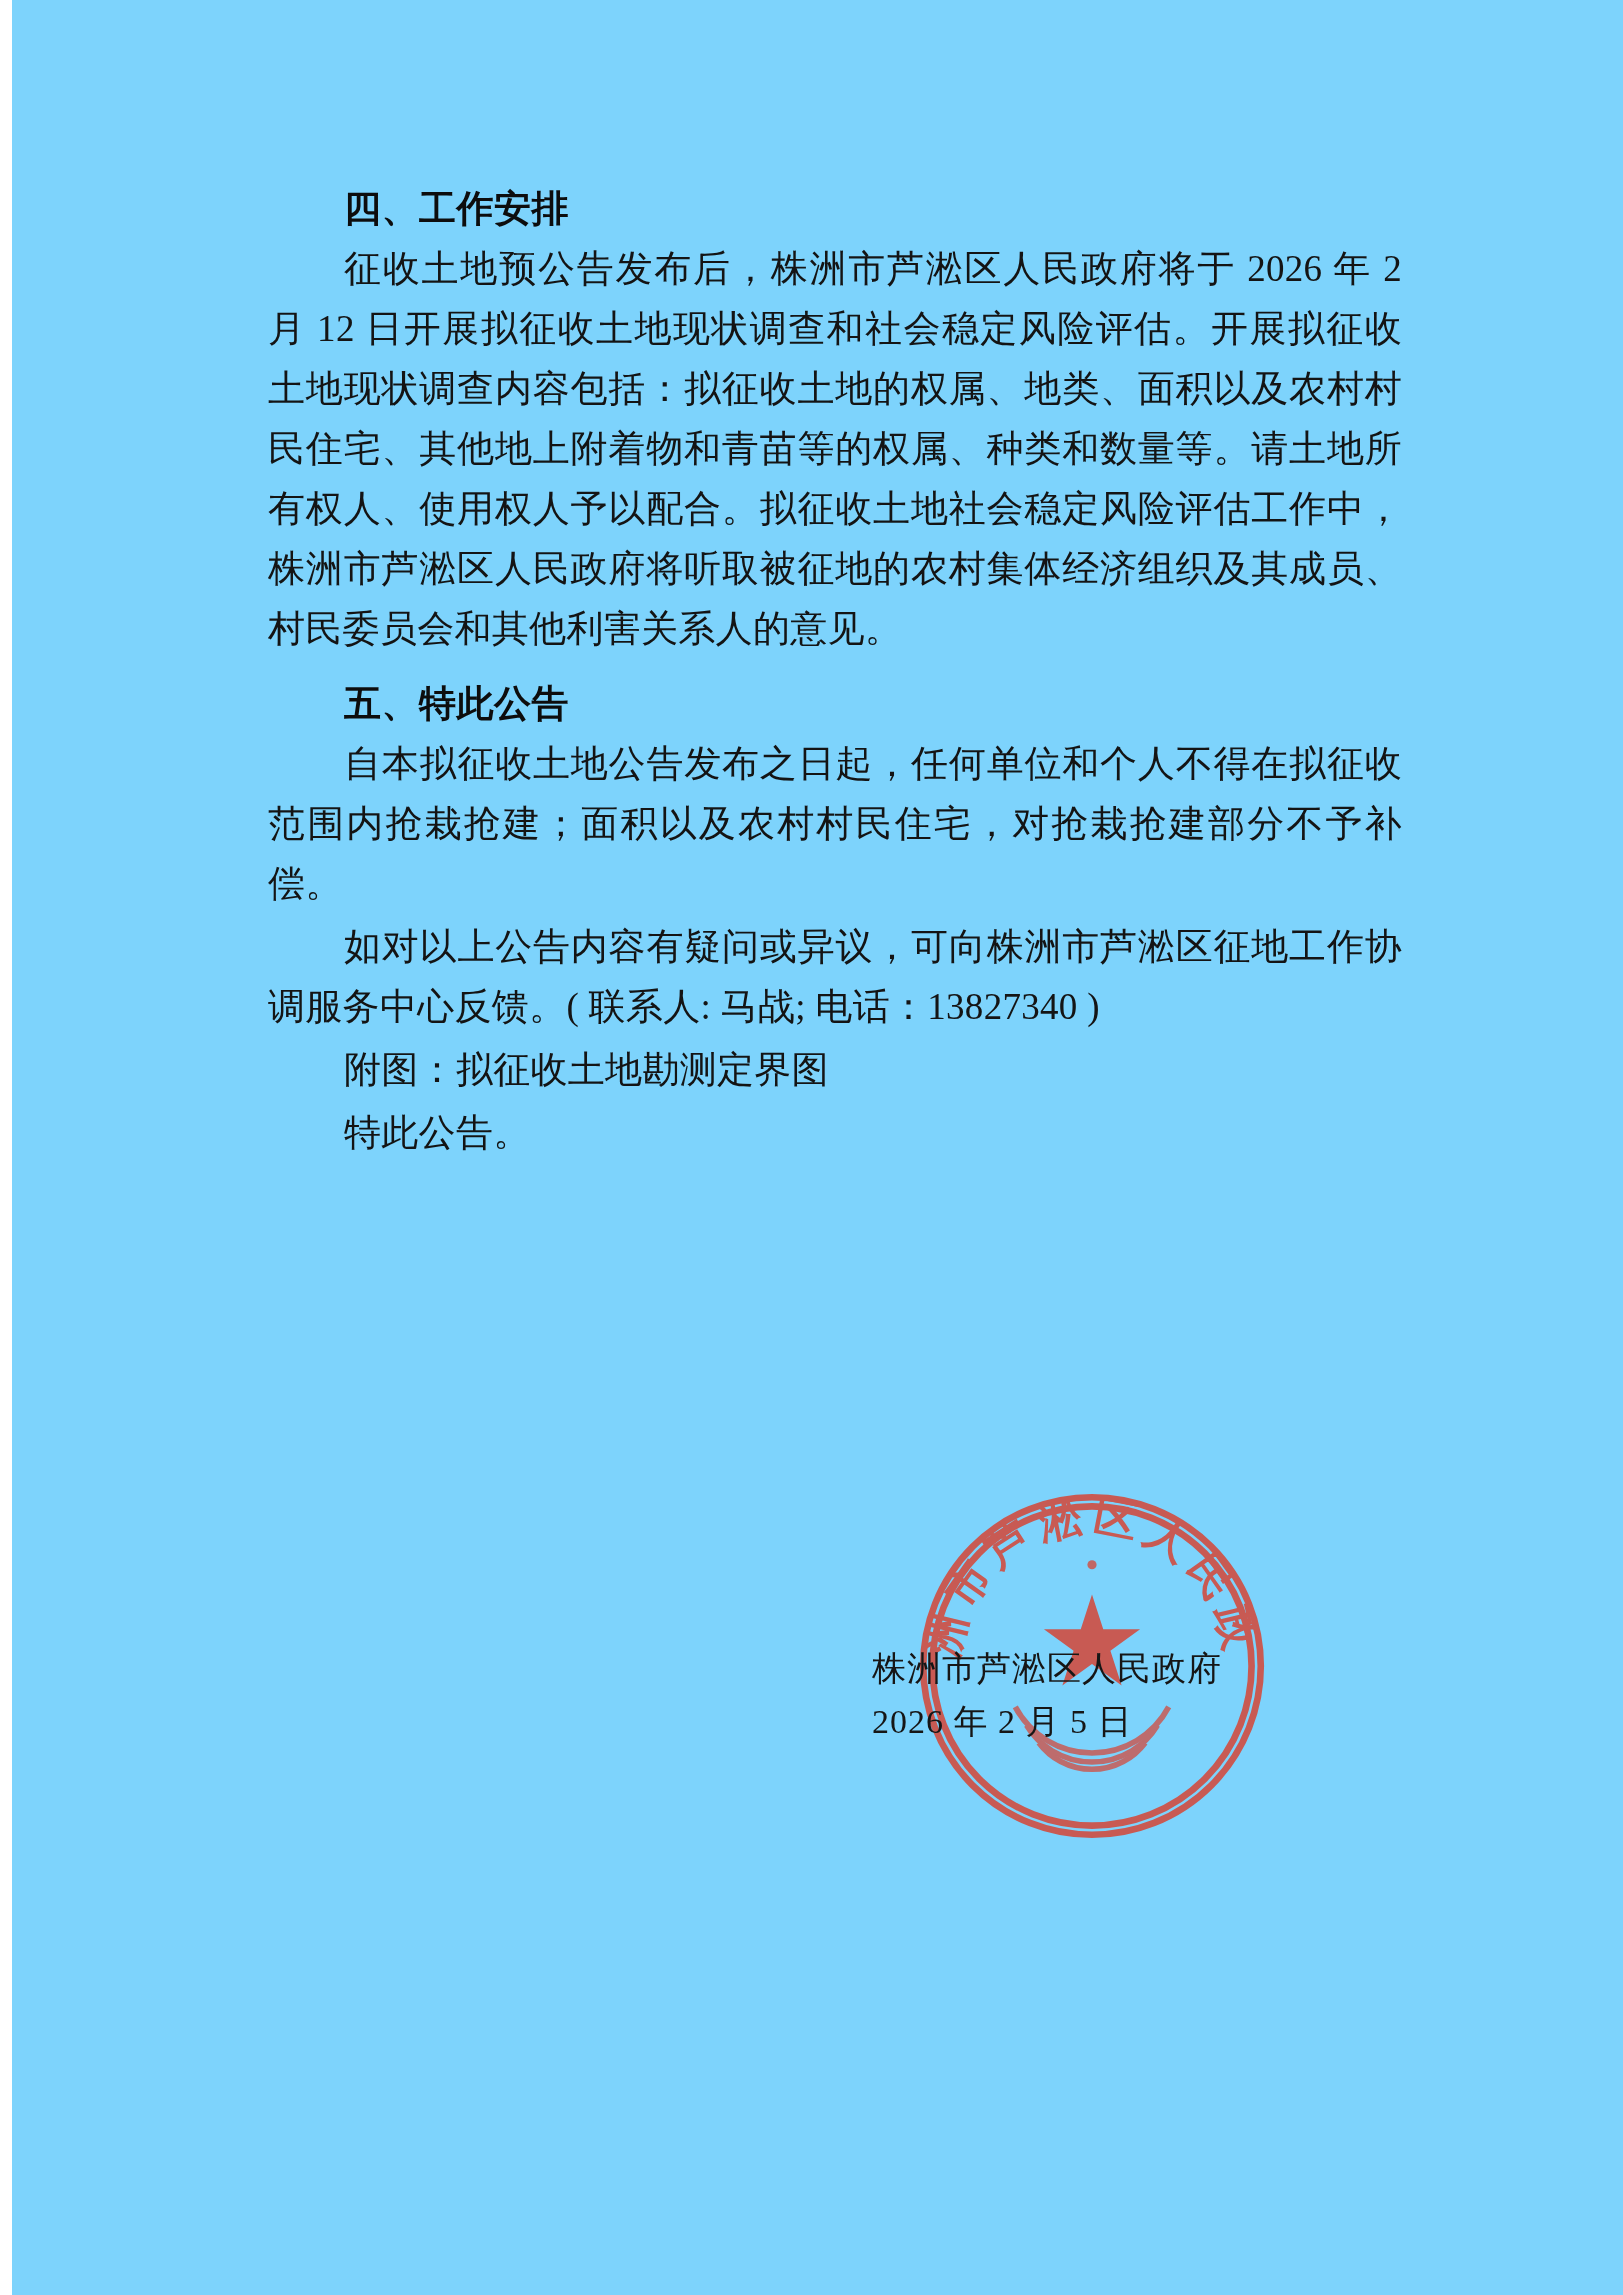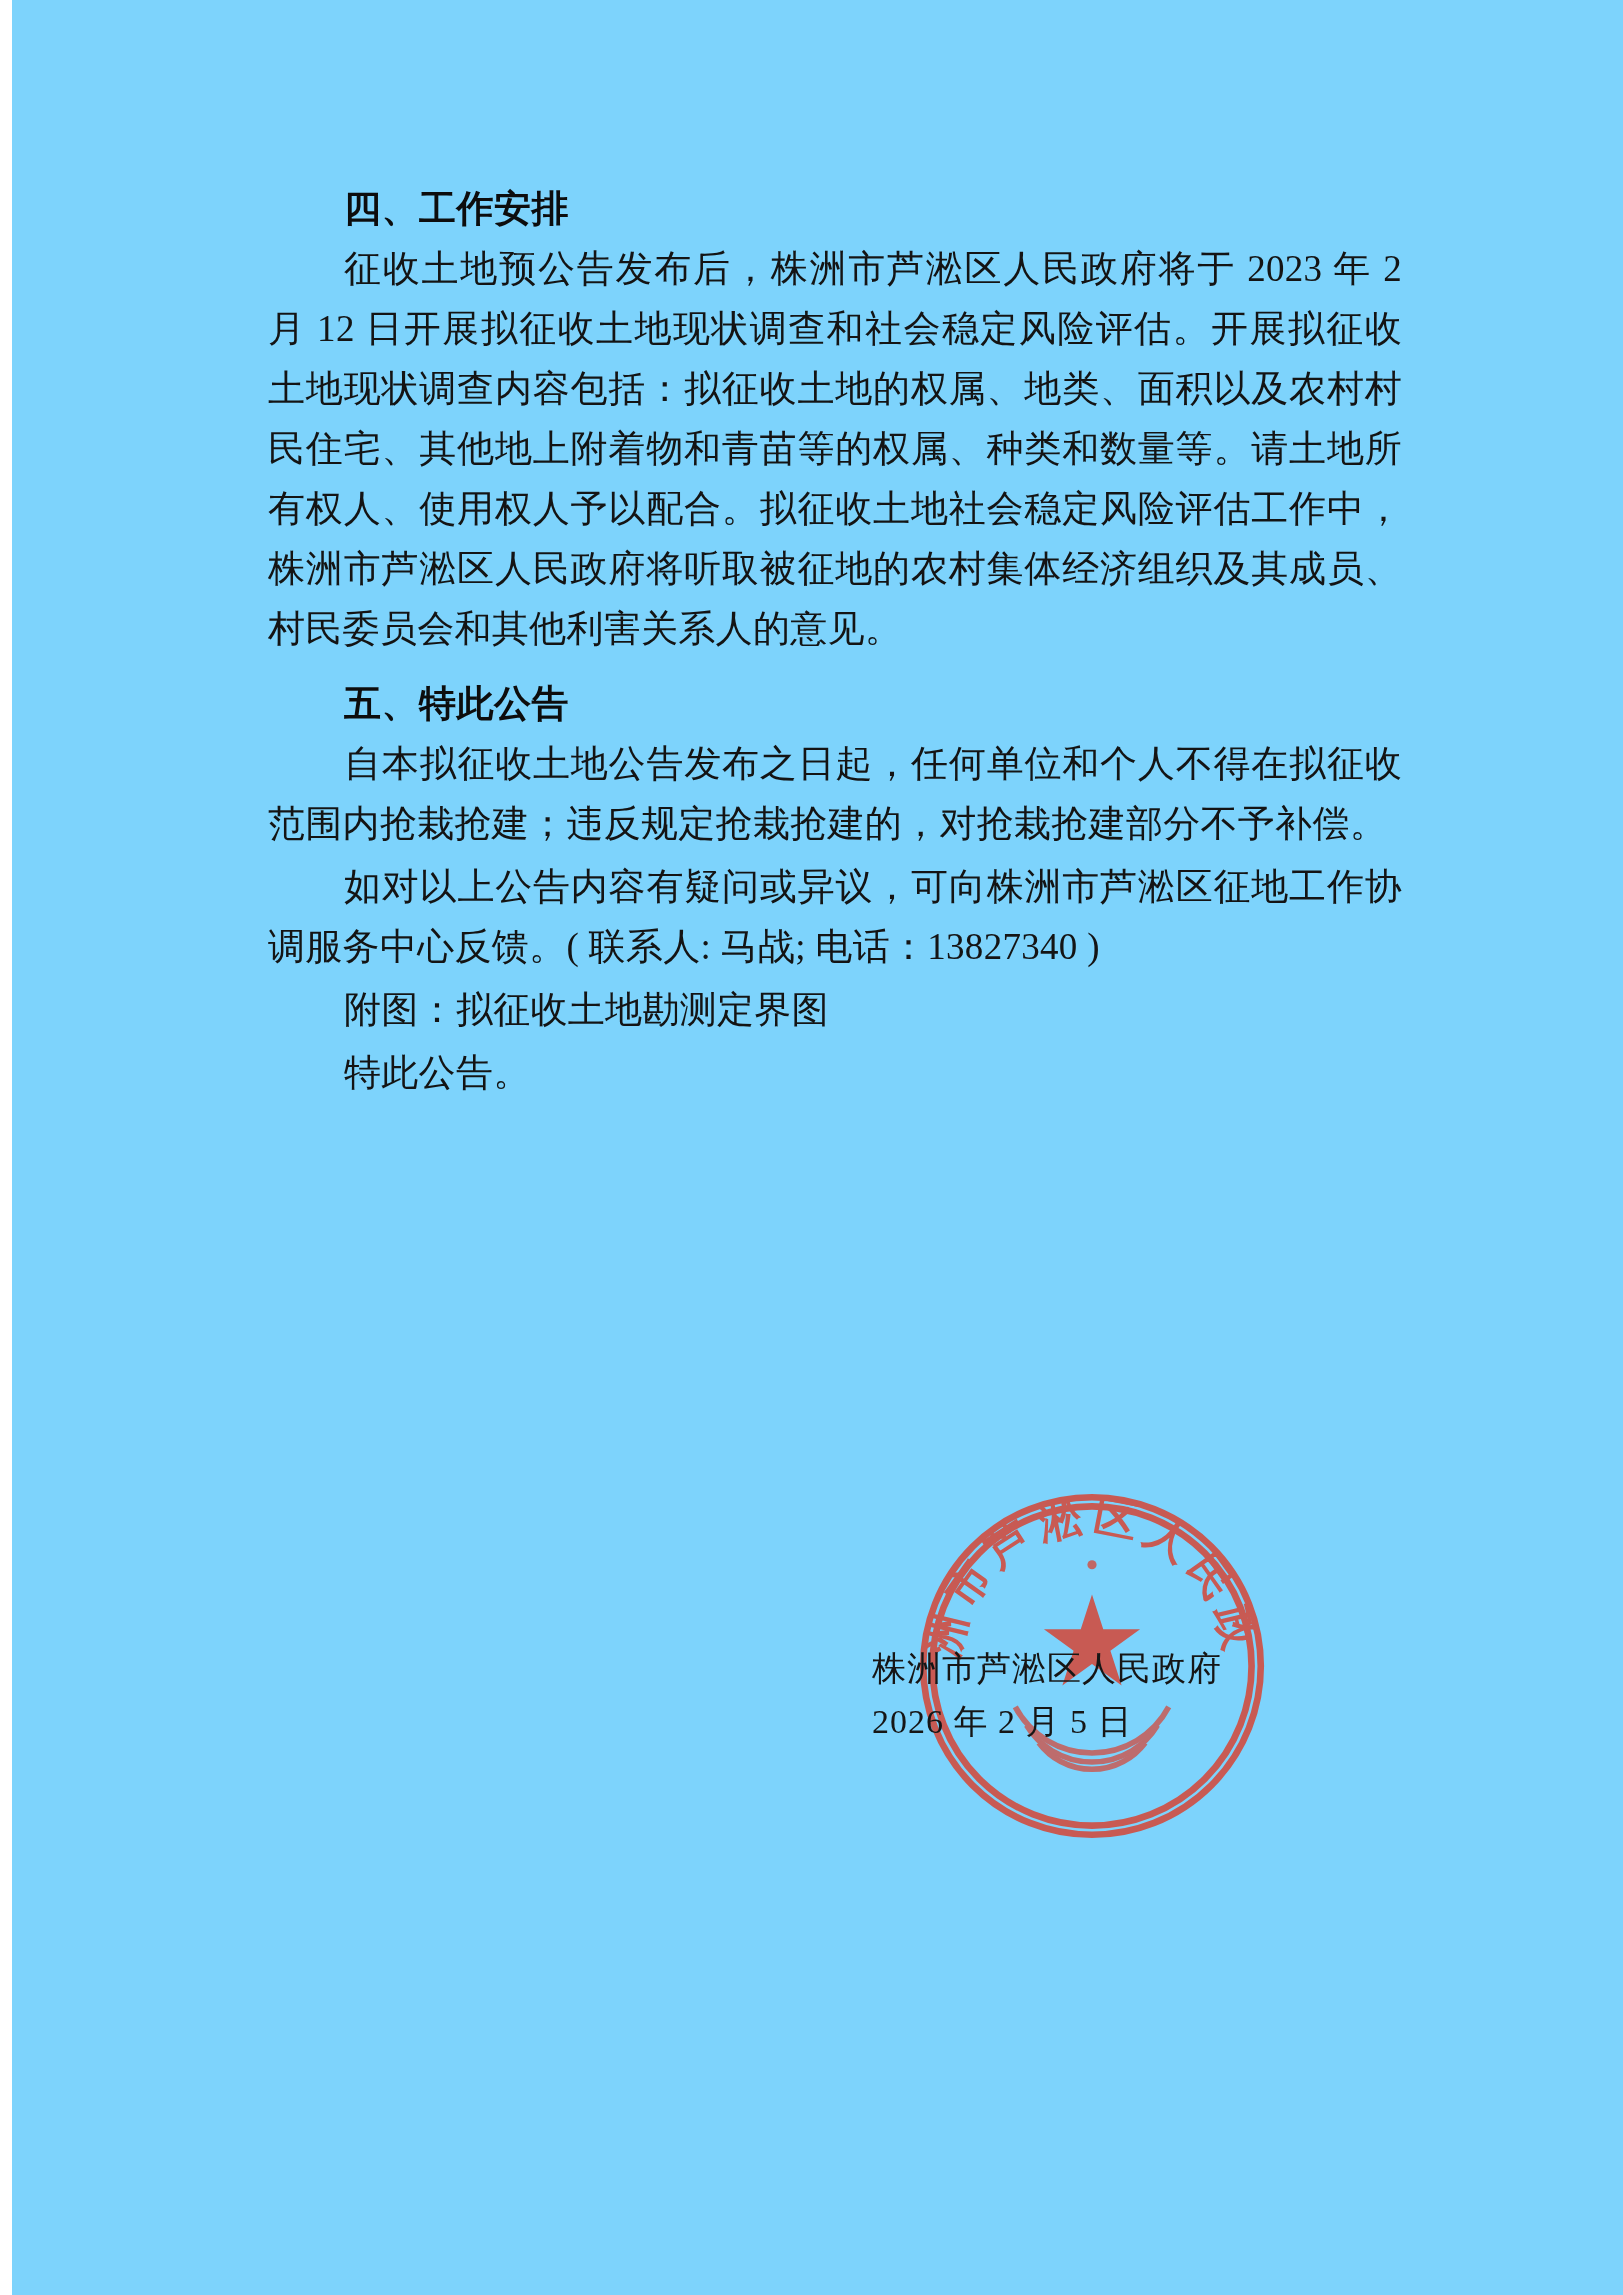--- a/index.html
+++ b/index.html
@@ -95,27 +95,27 @@
 </style>
 </head>
 <body>
 
 <div class="page">
 
   <div class="content">
 
     <h2 class="section-heading">四、工作安排</h2>
 
-    <p class="para">征收土地预公告发布后，株洲市芦淞区人民政府将于 2023 年 2 月 12 日开展拟征收土地现状调查和社会稳定风险评估。开展拟征收土地现状调查内容包括：拟征收土地的权属、地类、面积以及农村村民住宅、其他地上附着物和青苗等的权属、种类和数量等。请土地所有权人、使用权人予以配合。拟征收土地社会稳定风险评估工作中，株洲市芦淞区人民政府将听取被征地的农村集体经济组织及其成员、村民委员会和其他利害关系人的意见。</p>
+    <p class="para">征收土地预公告发布后，株洲市芦淞区人民政府将于 2026 年 2 月 12 日开展拟征收土地现状调查和社会稳定风险评估。开展拟征收土地现状调查内容包括：拟征收土地的权属、地类、面积以及农村村民住宅、其他地上附着物和青苗等的权属、种类和数量等。请土地所有权人、使用权人予以配合。拟征收土地社会稳定风险评估工作中，株洲市芦淞区人民政府将听取被征地的农村集体经济组织及其成员、村民委员会和其他利害关系人的意见。</p>
 
     <div class="block-gap"></div>
 
     <h2 class="section-heading">五、特此公告</h2>
 
-    <p class="para">自本拟征收土地公告发布之日起，任何单位和个人不得在拟征收范围内抢栽抢建；违反规定抢栽抢建的，对抢栽抢建部分不予补偿。</p>
+    <p class="para">自本拟征收土地公告发布之日起，任何单位和个人不得在拟征收范围内抢栽抢建；面积以及农村村民住宅，对抢栽抢建部分不予补偿。</p>
 
     <p class="para">如对以上公告内容有疑问或异议，可向株洲市芦淞区征地工作协调服务中心反馈。( 联系人: 马战; 电话：13827340 )</p>
 
     <p class="para">附图：拟征收土地勘测定界图</p>
 
     <p class="para">特此公告。</p>
 
   </div>
 
   <div class="seal">

